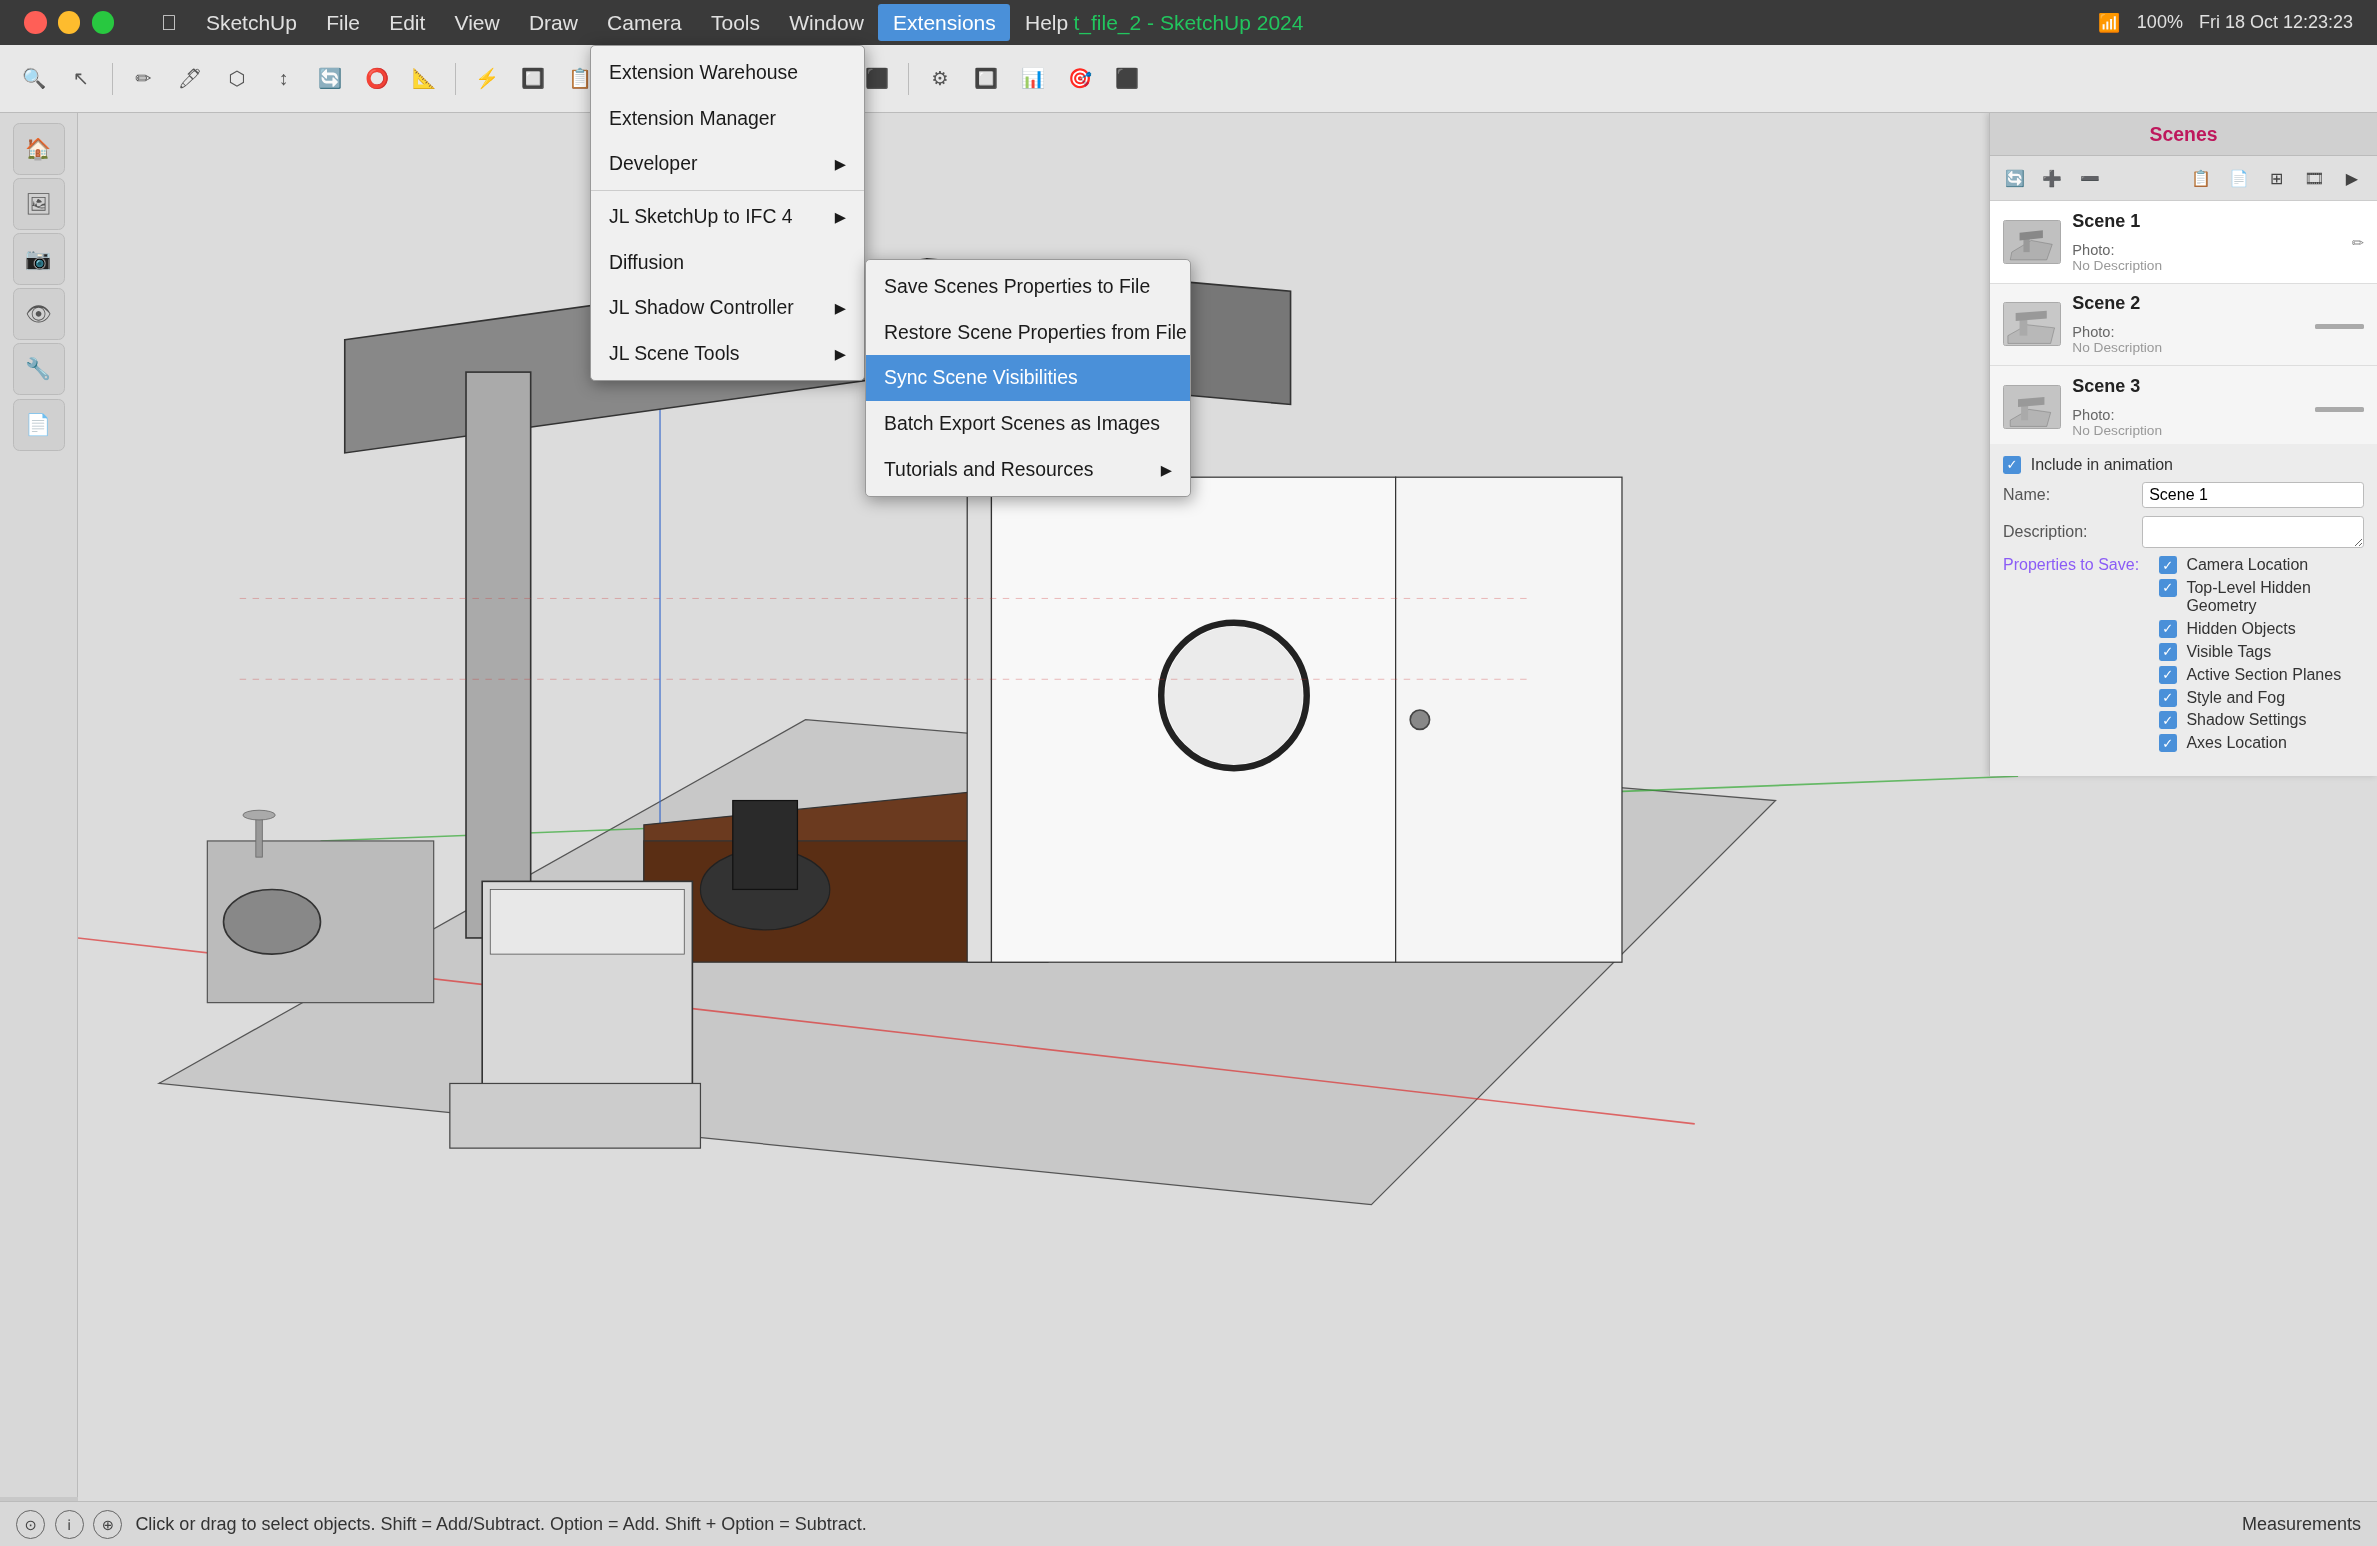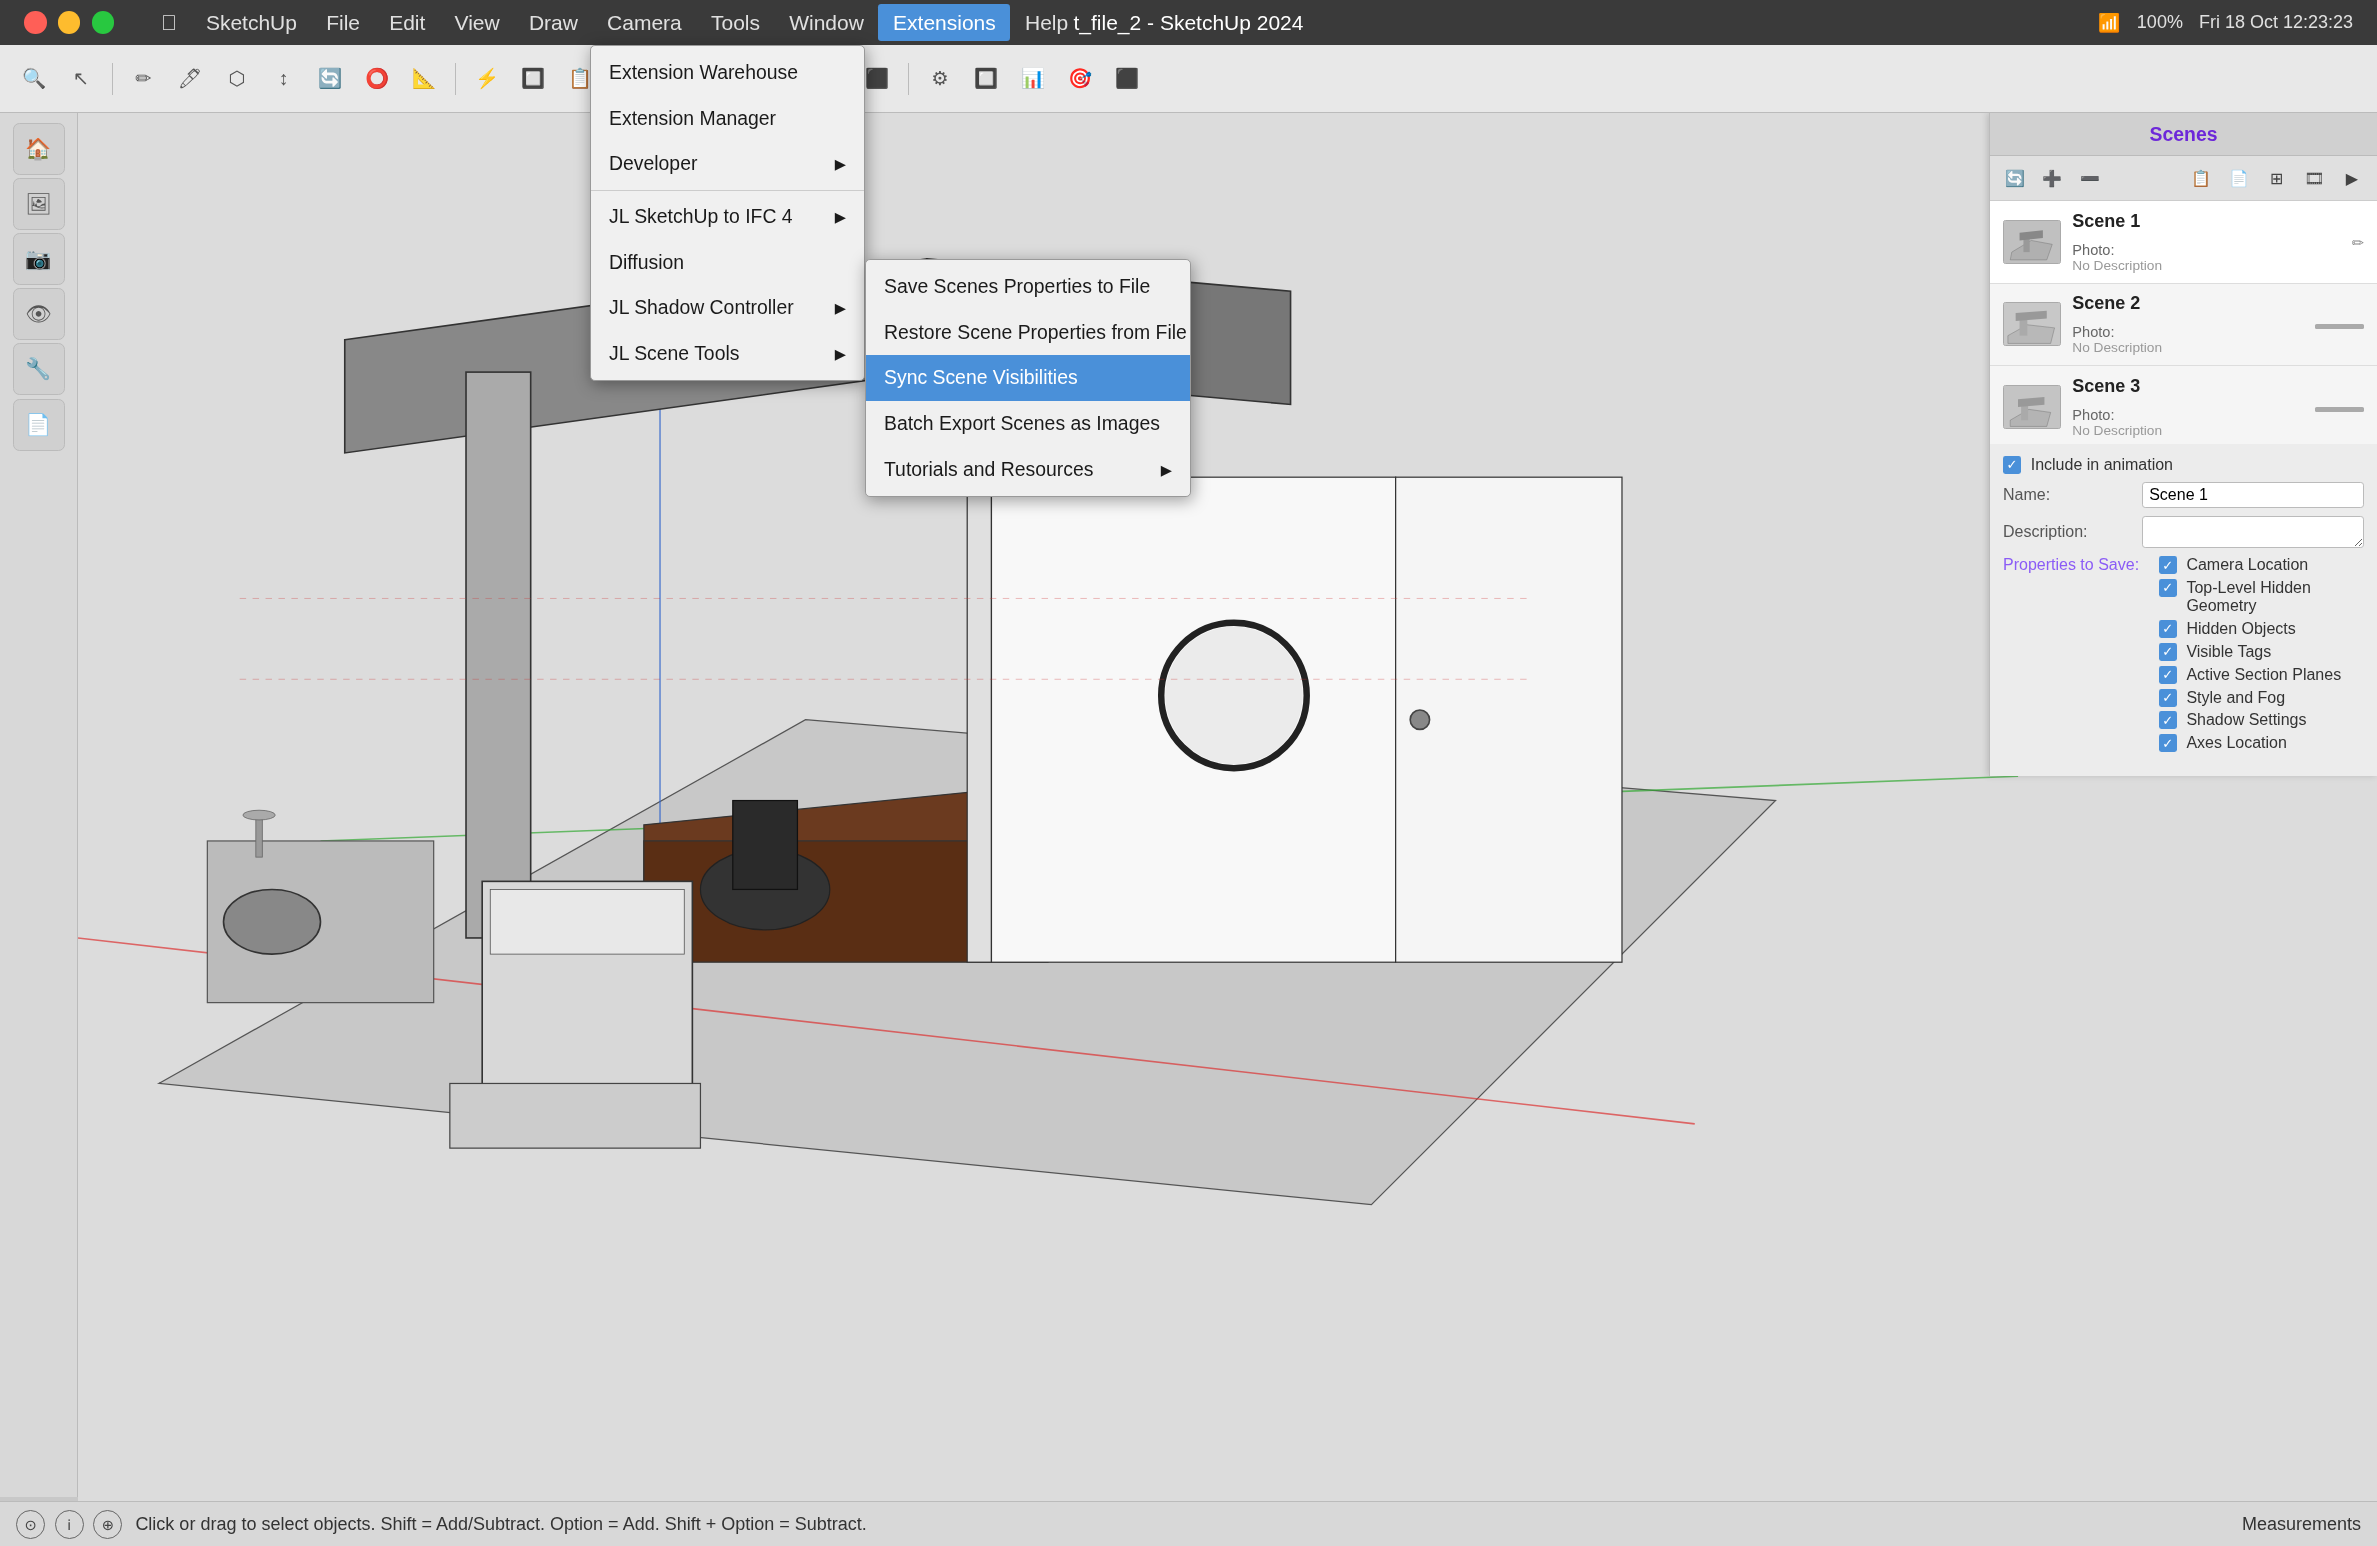--- a/index.html
+++ b/index.html
@@ -55,21 +55,21 @@
       background: rgba(255,255,255,0.15);
     }
     .menu-item.active {
       background: #4a90d9;
       color: white;
     }
     .title-center {
       position: absolute;
       left: 50%;
       transform: translateX(-50%);
-      color: #ffffff;
+      color: #22c55e;
       font-size: 21px;
     }
     .title-bar-right {
       display: flex;
       align-items: center;
       gap: 16px;
       margin-left: auto;
       color: #e0e0e0;
       font-size: 18px;
     }
@@ -158,21 +158,21 @@
     }
     .scenes-panel-header {
       background: #d0d0d0;
       border-bottom: 0.8px solid #bbb;
       padding: 9.7px 13px;
       display: flex;
       align-items: center;
       justify-content: center;
       font-size: 19.4px;
       font-weight: 600;
-      color: #6d28d9;
+      color: #be185d;
     }
     .scenes-panel-toolbar {
       display: flex;
       align-items: center;
       padding: 6.5px 9.7px;
       gap: 6.5px;
       border-bottom: 0.8px solid #ccc;
       background: #e0e0e0;
     }
     .scenes-panel-toolbar-btn {

